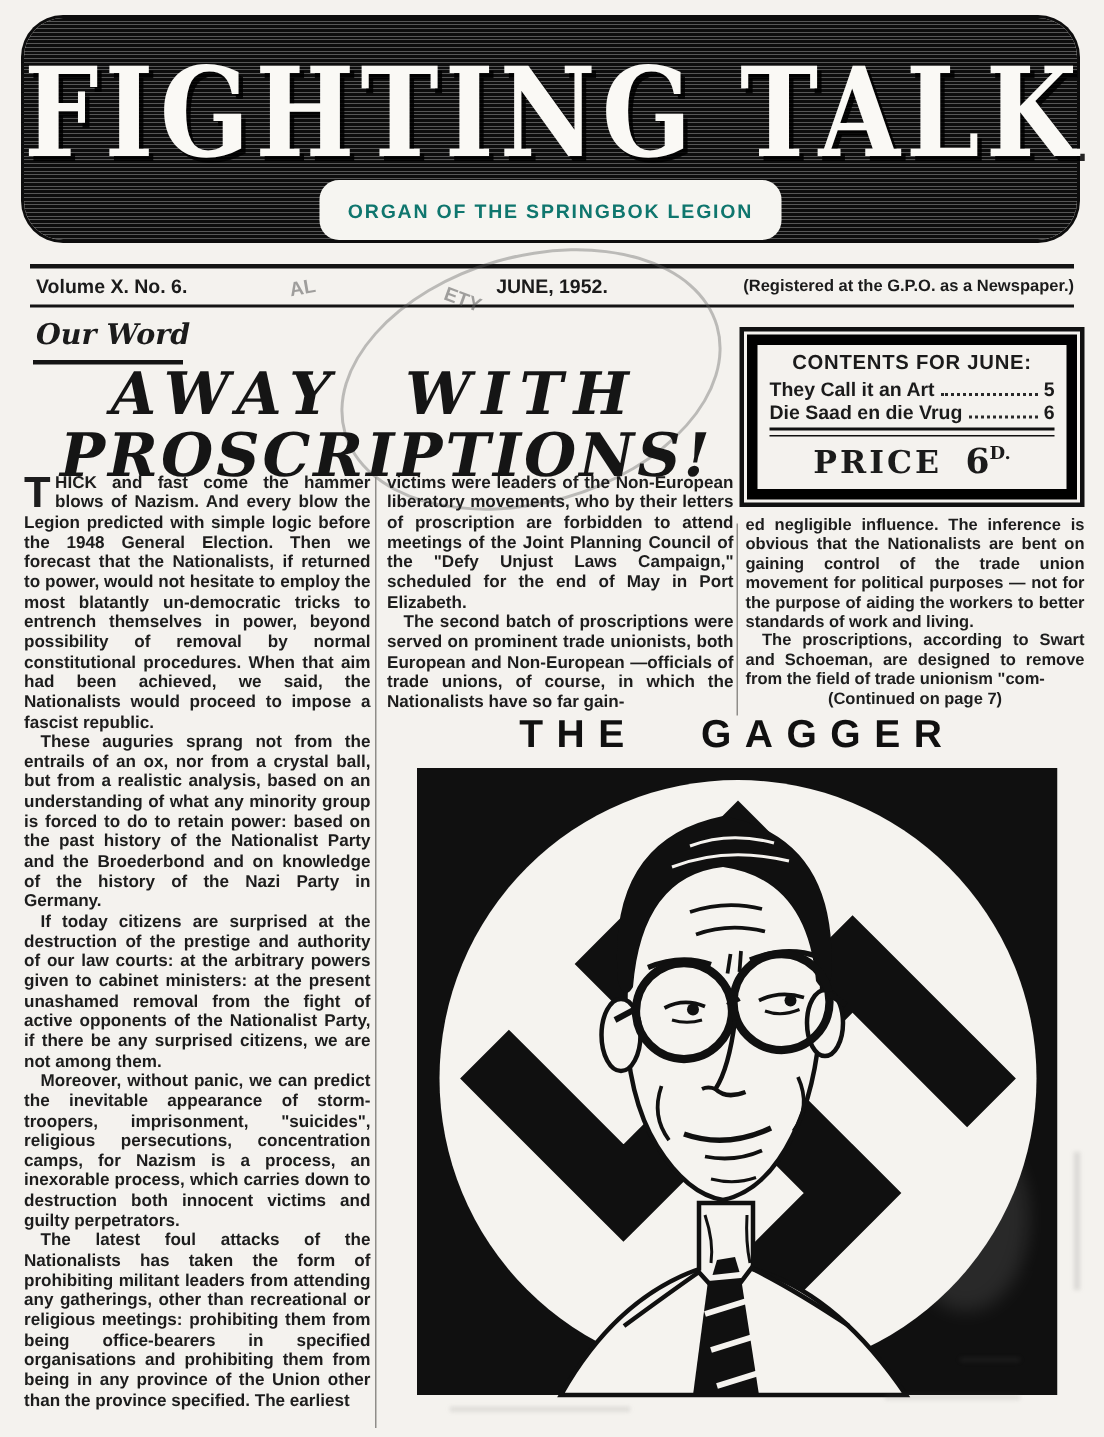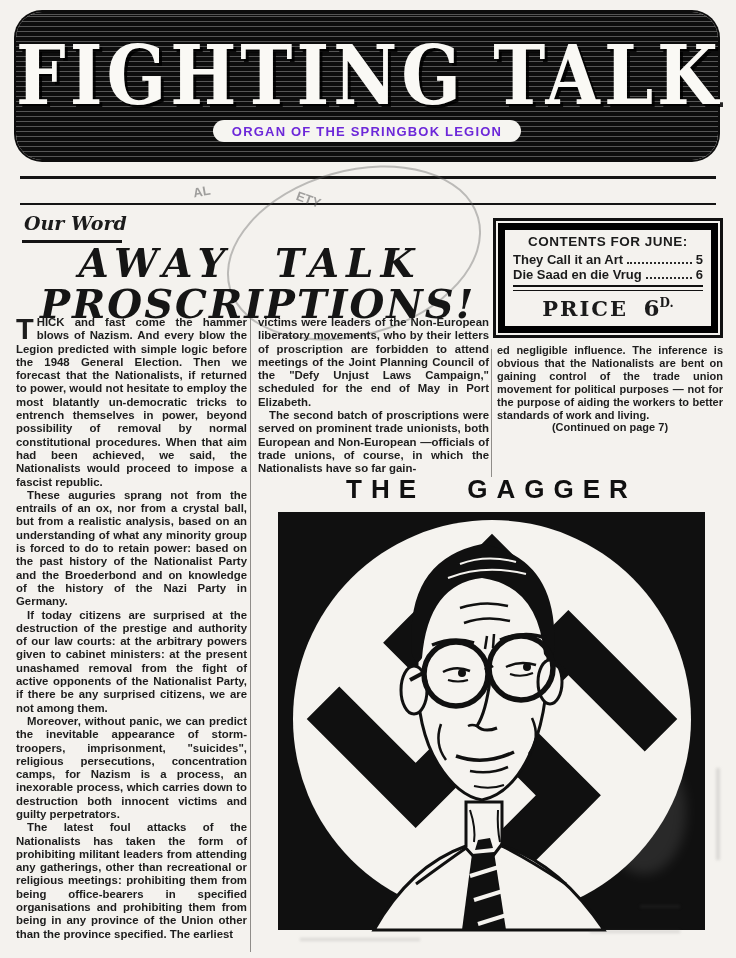--- a/index.html
+++ b/index.html
@@ -16,23 +16,23 @@
     box-shadow:0 0 0 2px #0d0d0d;
   }
   .masthead-title{
     position:absolute;left:0;right:0;top:14px;text-align:center;
     font-family:"DejaVu Serif",serif;font-weight:700;font-size:70px;
     letter-spacing:4px;color:#faf9f5;transform:scaleY(1.18);transform-origin:top;
     text-shadow:3px 3px 0 rgba(0,0,0,.85);white-space:nowrap;
   }
   .masthead-pill{
     position:absolute;left:50%;transform:translateX(-50%);top:108px;
-    width:308px;height:22px;border-radius:13px;background:#f6f5f1;
+    width:308px;height:40px;border-radius:13px;background:#f6f5f1;
     display:flex;align-items:center;justify-content:center;
-    font-size:13px;font-weight:700;letter-spacing:1.2px;color:#6d28d9;white-space:nowrap;
+    font-size:13px;font-weight:700;letter-spacing:1.2px;color:#0f766e;white-space:nowrap;
   }
   
   .rule{position:absolute;background:#141414;}
   .rule-top{left:20px;top:176px;width:696px;height:3px;}
   .rule-bottom{left:20px;top:203px;width:696px;height:2px;}
   .issue-bar{position:absolute;left:20px;top:181px;width:696px;height:20px;font-weight:700;}
   .issue-left{position:absolute;left:4px;top:2px;font-size:13px;}
   .issue-center{position:absolute;left:0;right:0;top:2px;text-align:center;font-size:13px;}
   .issue-right{position:absolute;right:0;top:4px;font-size:11px;}
   
@@ -91,30 +91,35 @@
 <body>
 
 <div class="page">
 
   <div class="masthead">
     <div class="masthead-title">FIGHTING TALK</div>
     <div class="masthead-pill">ORGAN OF THE SPRINGBOK LEGION</div>
   </div>
 
   <div class="rule rule-top"></div>
+  <div class="issue-bar">
+    <span class="issue-left">Volume X. No. 6.</span>
+    <span class="issue-center">JUNE, 1952.</span>
+    <span class="issue-right">(Registered at the G.P.O. as a Newspaper.)</span>
+  </div>
   <div class="rule rule-bottom"></div>
 
   <div class="stamp"></div>
   <span class="stamp-frag stamp-frag-left">AL</span>
   <span class="stamp-frag stamp-frag-right">ETY</span>
 
   <div class="our-word">Our Word</div>
   <div class="rule our-word-rule"></div>
   <div class="headline">
-    <span class="headline-line1">AWAY TALK</span>
+    <span class="headline-line1">AWAY WITH</span>
     <span class="headline-line2">PROSCRIPTIONS!</span>
   </div>
 
   <div class="contents-box">
     <div class="contents-inner">
       <div class="contents-title">CONTENTS FOR JUNE:</div>
       <div class="contents-row">
         <span class="c-label">They Call it an Art</span>
         <span class="leader"></span>
         <span class="c-page">5</span>
@@ -142,20 +147,21 @@
   <div class="vrule vrule1"></div>
 
   <div class="col col2">
     <p>victims were leaders of the Non-European liberatory movements, who by their letters of proscription are forbidden to attend meetings of the Joint Planning Council of the "Defy Unjust Laws Campaign," scheduled for the end of May in Port Elizabeth.</p>
     <p class="indent">The second  batch of proscriptions were served on prominent trade unionists, both European and Non-European —officials of trade unions, of course, in which the Nationalists have so far gain-</p>
   </div>
   <div class="vrule vrule2"></div>
 
   <div class="col col3">
     <p>ed negligible influence. The inference is obvious that the Nationalists are bent on gaining control of the trade union movement for political purposes — not for the purpose of aiding the workers to better standards of work and living.</p>
+    <p class="indent">The proscriptions, according to Swart and Schoeman, are designed to remove from the field of trade unionism "com-</p>
     <p class="continued">(Continued on page 7)</p>
   </div>
 
   <div class="cartoon-title">THE GAGGER</div>
   <div class="cartoon">
     <svg width="427" height="420" viewBox="0 0 427 420" xmlns="http://www.w3.org/2000/svg">
       <defs>
         <filter id="soft">
             <feGaussianBlur stdDeviation="6"></feGaussianBlur>
           </filter>

